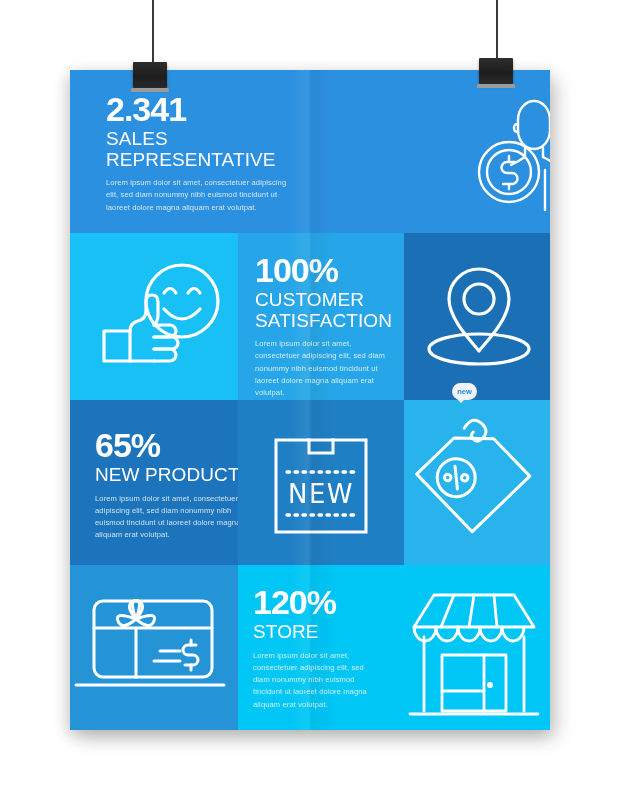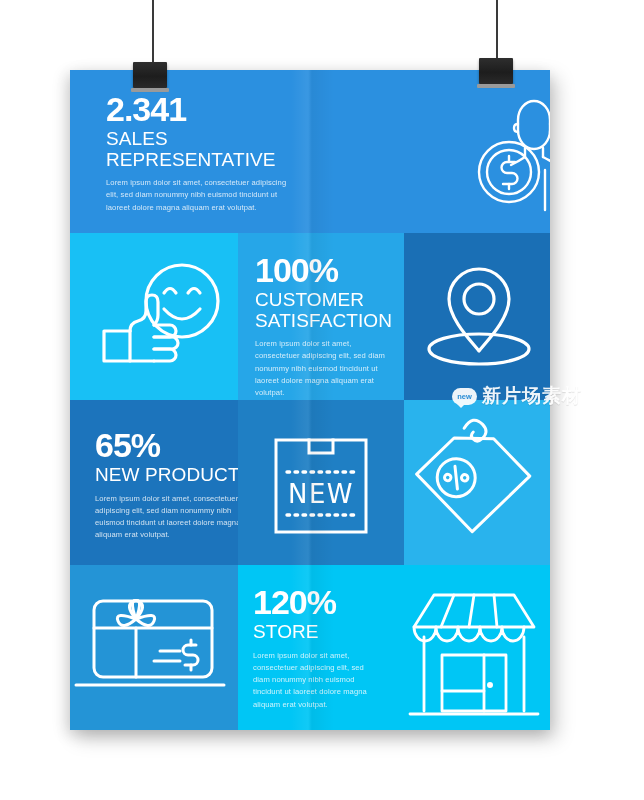--- a/index.html
+++ b/index.html
@@ -292,16 +292,15 @@
           </svg>
         </div>
       </div>
     </div>
 
     <div id="fold"></div>
   </div>
 
   <div id="watermark">
     <div id="wm-badge">new</div>
-    <div id="wm-text">新片场素材</div>
   </div>
 
 </div>
 
 </body></html>

